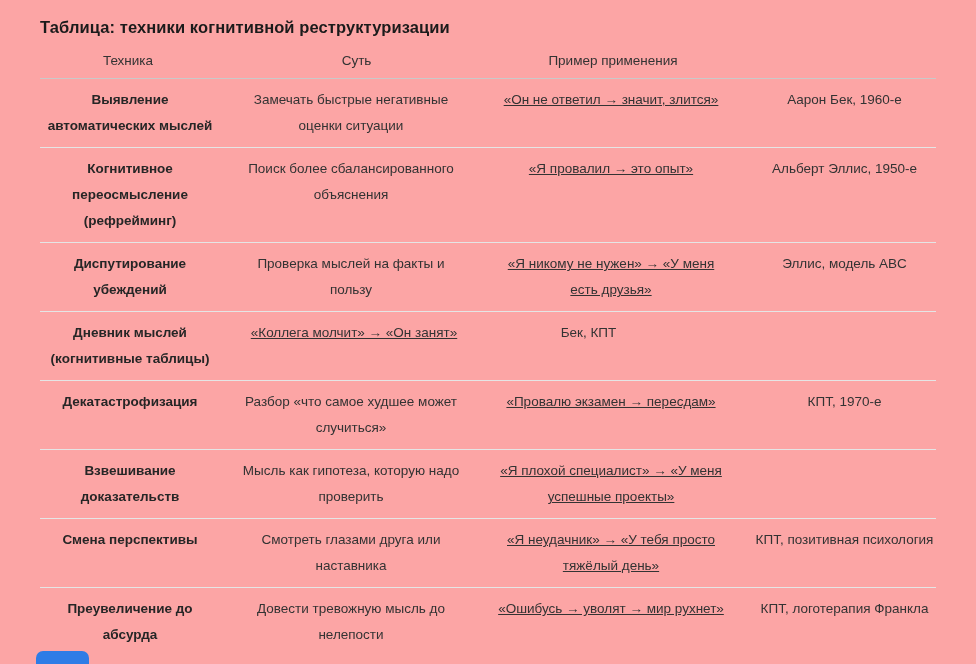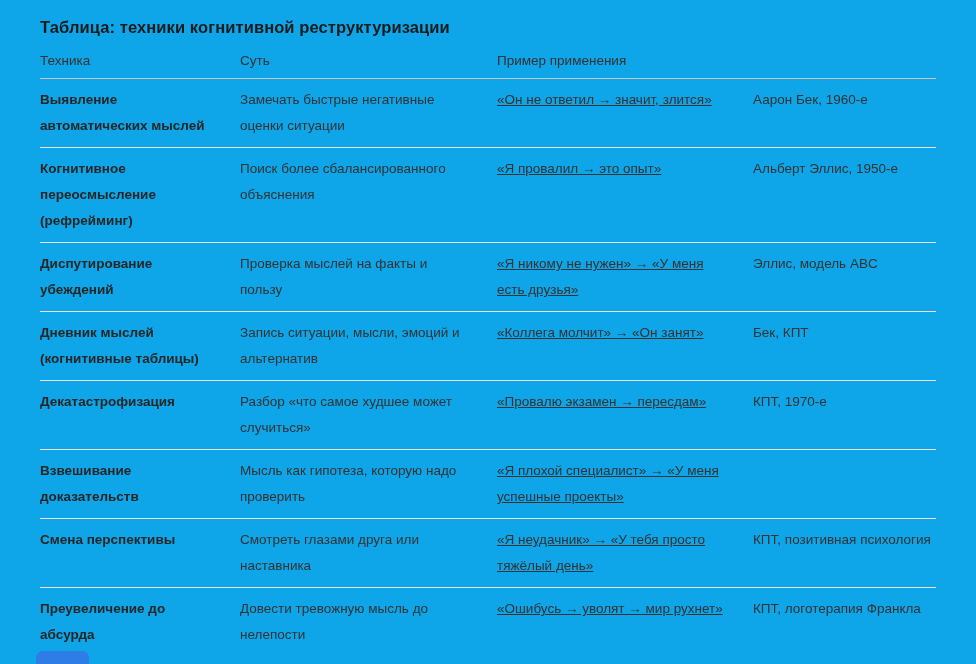--- a/index.html
+++ b/index.html
@@ -1,38 +1,39 @@
 <!DOCTYPE html>
 <html lang="ru"><head>
 <meta charset="utf-8">
 <style>
   * { box-sizing: border-box; }
   html, body { margin: 0; padding: 0; background: #ffffff; }
   .page {
     position: relative;
     width: 976px;
     height: 664px;
-    background: #0ea5e9;
+    background: #fca5a5;
     overflow: hidden;
     font-family: "Liberation Sans", sans-serif;
     color: #333333;
   }
   .content { padding: 16px 40px 0 40px; }
   .title {
     font-size: 16.5px;
     font-weight: 700;
     color: #1b1b1b;
     line-height: 22px;
     margin: 0 0 10px 0;
     letter-spacing: 0.1px;
   }
   .tbl { width: 896px; }
   .hdr-row, .row {
     display: grid;
     grid-template-columns: 200px 257px 256px 183px;
+    text-align: center;
   }
   .hdr-row { border-bottom: 1px solid #c9c9c9; }
   .hdr-cell {
     font-size: 13.5px;
     color: #333333;
     line-height: 18px;
     padding: 4px 24px 8px 0;
     font-weight: 400;
   }
   .row { border-bottom: 1px solid #e5e5e5; }
@@ -118,23 +119,20 @@
           </div>
         <div class="cell c-origin">
             <span class="cell-inner">Эллис, модель ABC</span>
           </div>
       </div>
 
       <div class="row">
         <div class="cell c-technique">
             <span class="cell-inner">Дневник мыслей (когнитивные таблицы)</span>
           </div>
-        <div class="cell c-essence">
-            <span class="cell-inner">Запись ситуации, мысли, эмоций и альтернатив</span>
-          </div>
         <div class="cell c-example">
             <span class="cell-inner">«Коллега молчит» → «Он занят»</span>
           </div>
         <div class="cell c-origin">
             <span class="cell-inner">Бек, КПТ</span>
           </div>
       </div>
 
       <div class="row">
         <div class="cell c-technique">

